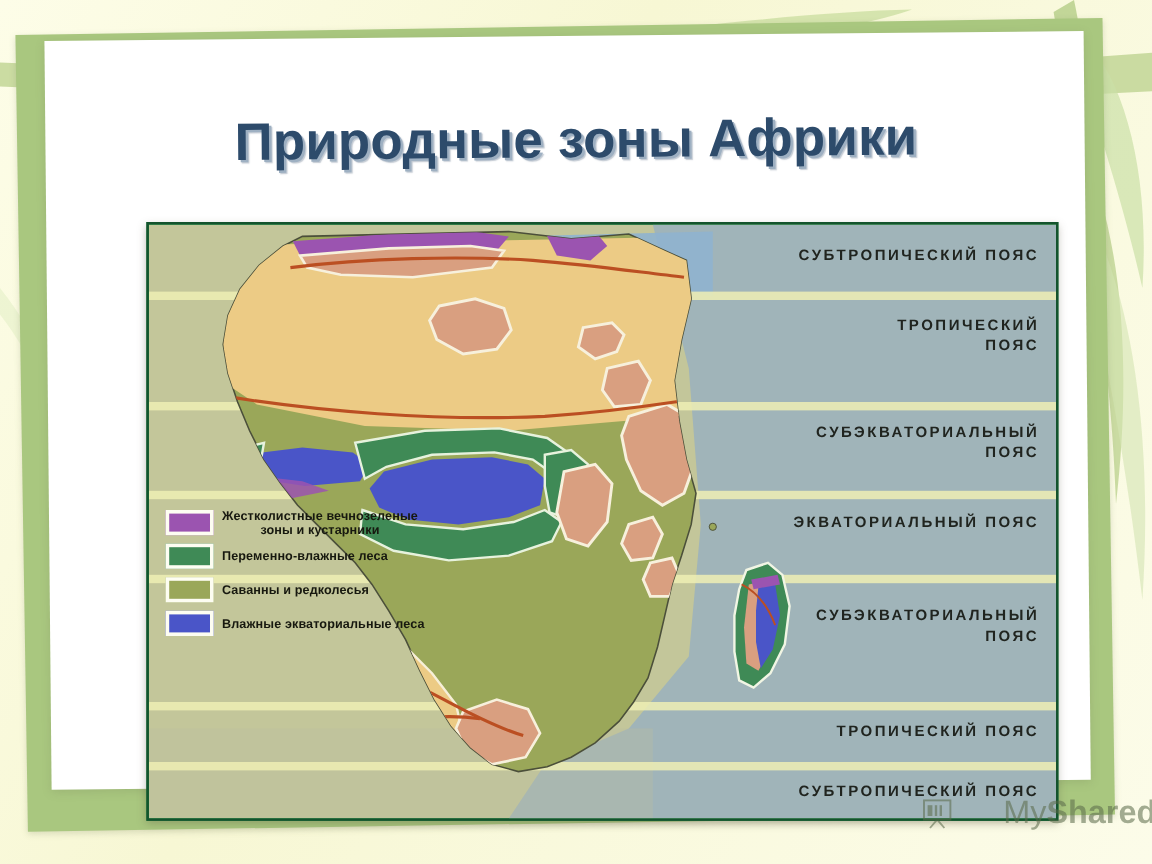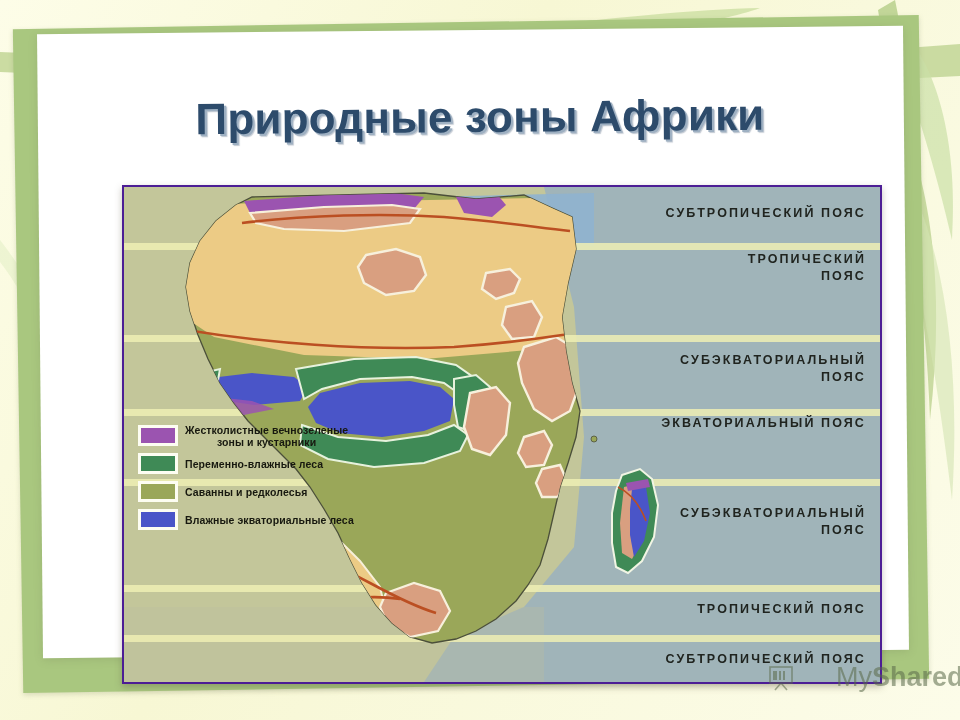--- a/index.html
+++ b/index.html
@@ -53,21 +53,21 @@
     text-shadow: 2px 2px 0 #9eb0c2, 3px 3px 1px rgba(80,100,125,.35);
     transform: rotate(-0.45deg);
     white-space: nowrap;
   }
 
   
   .map-card {
     position: absolute;
     left: 122px; top: 185px;
     width: 756px; height: 495px;
-    border: 2px solid #4c1d95;
+    border: 2px solid #14532d;
     background: #15803d;
     overflow: hidden;
     box-shadow: 0 3px 7px rgba(90,80,60,.35);
   }
   .map-svg { position: absolute; inset: 0; width: 100%; height: 100%; display: block; }
 
   
   .belts { position: absolute; inset: 0; }
   .belt-label {
     position: absolute;
@@ -260,25 +260,25 @@
           <path d="M502,296 L524,292 L526,300 L504,304 Z" fill="#9b54b0"></path>
           <path d="M494,300 C506,306 516,318 522,334" fill="none" stroke="#bb4f22" stroke-width="1.6"></path>
         </g>
 
         <circle cx="470" cy="252" r="3" fill="#9aa759" stroke="#4b4f3a" stroke-width=".8"></circle>
       </g>
     </svg>
 
     <div class="belts">
       <div class="belt-label" style="top:18px">СУБТРОПИЧЕСКИЙ ПОЯС</div>
-      <div class="belt-label" style="top:64px">ТРОПИЧЕСКИЙ
+      <div class="belt-label" style="top:76px">ТРОПИЧЕСКИЙ
 ПОЯС</div>
       <div class="belt-label" style="top:165px">СУБЭКВАТОРИАЛЬНЫЙ
 ПОЯС</div>
-      <div class="belt-label" style="top:228px">ЭКВАТОРИАЛЬНЫЙ ПОЯС</div>
+      <div class="belt-label" style="top:240px">ЭКВАТОРИАЛЬНЫЙ ПОЯС</div>
       <div class="belt-label" style="top:318px">СУБЭКВАТОРИАЛЬНЫЙ
 ПОЯС</div>
       <div class="belt-label" style="top:414px">ТРОПИЧЕСКИЙ ПОЯС</div>
       <div class="belt-label" style="top:464px">СУБТРОПИЧЕСКИЙ ПОЯС</div>
     </div>
 
     <div class="legend">
       <div class="legend-row two">
         <span class="sw" style="background:#9b54b0"></span>
         <span class="legend-text">Жестколистные вечнозеленые

